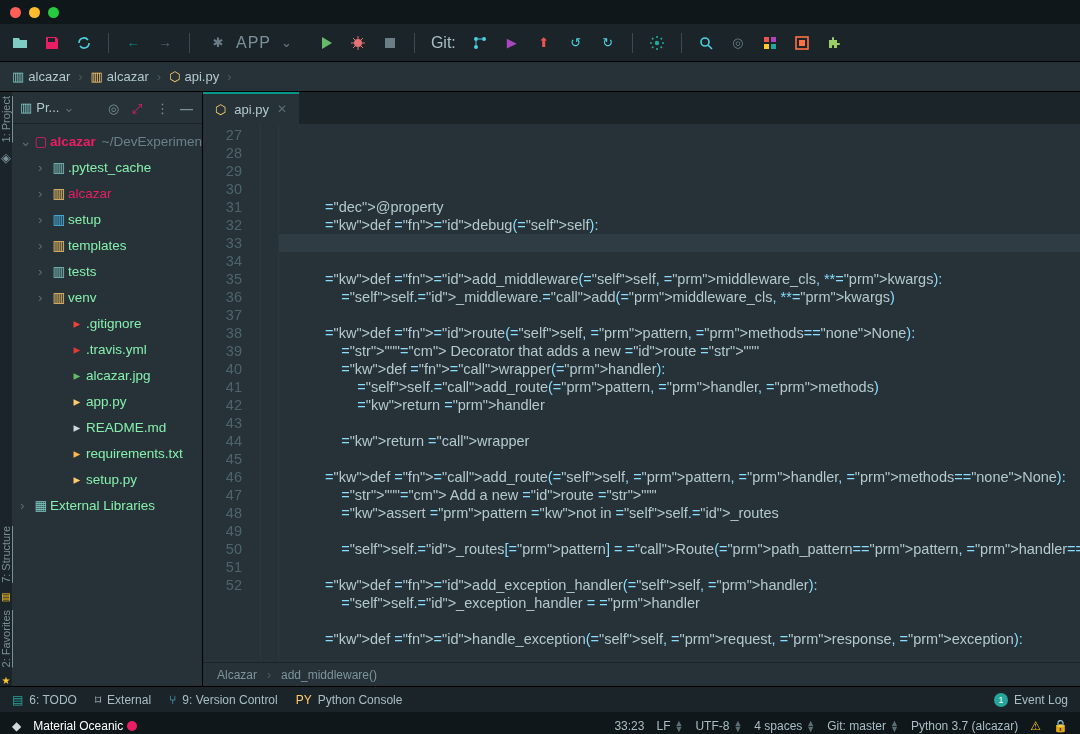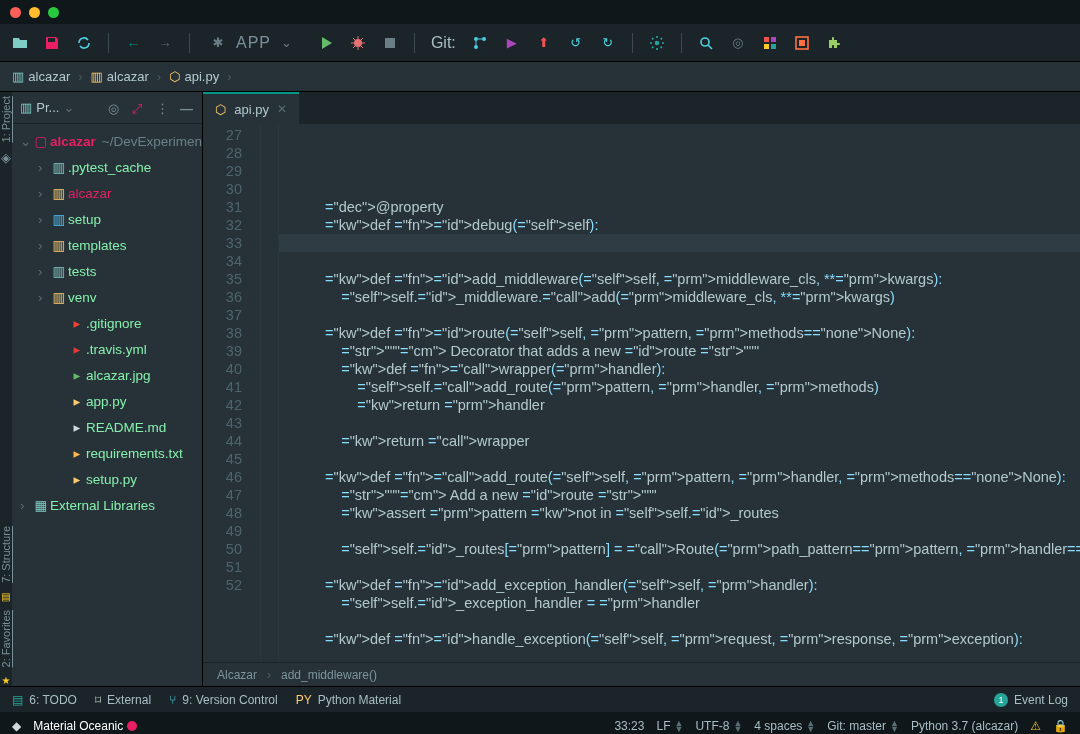--- a/index.html
+++ b/index.html
@@ -370,21 +370,21 @@
   <span class="itm">
       <span>⌑</span>
       <span>External</span>
     </span>
   <span class="itm">
       <span style="color:#4dd0e1">⑂</span>
       <span>9: Version Control</span>
     </span>
   <span class="itm">
       <span style="color:#ffcb6b">PY</span>
-      <span>Python Material</span>
+      <span>Python Console</span>
     </span>
   <span class="spacer"></span>
   <span class="itm">
       <span style="width:14px;height:14px;border-radius:50%;background:#26a69a;color:#fff;display:inline-flex;align-items:center;justify-content:center;font-size:9px">1</span>
       <span>Event Log</span>
     </span>
 </div>
 
 <div class="status">
   <span style="color:#cfd8dc">◆</span>

